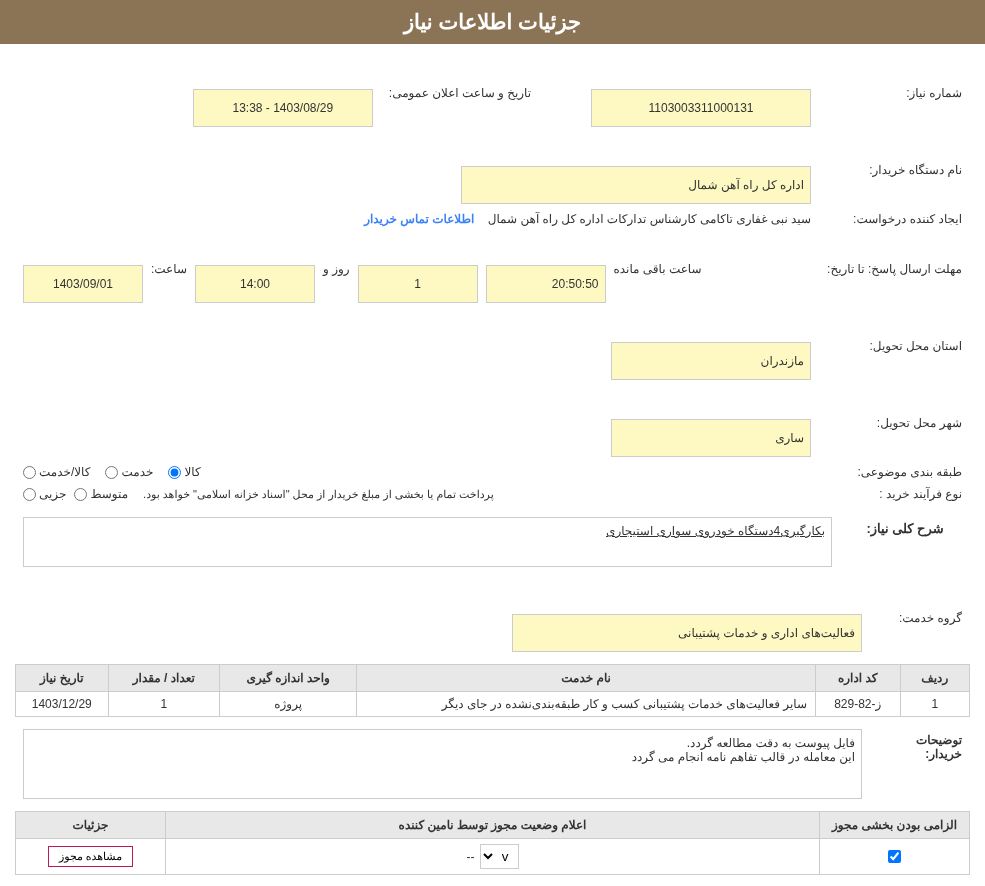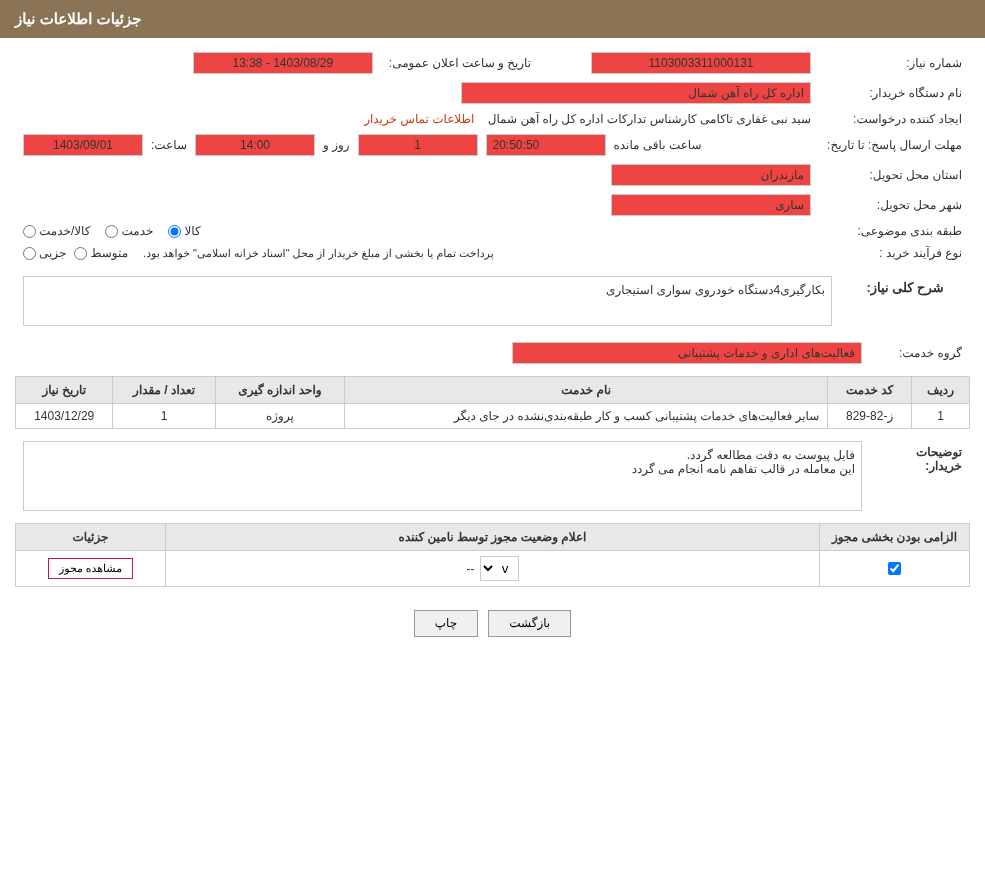--- a/index.html
+++ b/index.html
@@ -12,23 +12,23 @@
     }
     .page-wrapper {
       max-width: 985px;
       margin: 0 auto;
       background: #fff;
       min-height: 886px;
     }
     .header-bar {
       background: #8B7355;
       color: #fff;
-      text-align: left;
+      text-align: center;
       padding: 10px 15px;
-      font-size: 15px;
+      font-size: 21px;
       font-weight: bold;
     }
     .content {
       padding: 10px 15px;
     }
     .info-table {
       width: 100%;
       border-collapse: collapse;
       margin-bottom: 8px;
     }
@@ -41,25 +41,26 @@
       color: #333;
       white-space: nowrap;
       width: 130px;
       font-weight: normal;
     }
     .value-cell {
       text-align: right;
     }
     .input-field {
       border: 1px solid #ccc;
-      padding: 3px 6px;
-      background: #ef4444;
+      padding: 11px 6px;
+      background: #fef9c3;
       min-width: 120px;
       text-align: right;
       display: inline-block;
+      margin-top: 31px;
     }
     .input-medium {
       width: 200px;
     }
     .radio-group {
       display: flex;
       gap: 15px;
       align-items: center;
       flex-direction: row-reverse;
     }
@@ -70,33 +71,34 @@
     }
     .services-table {
       width: 100%;
       border-collapse: collapse;
       margin: 8px 0;
       border: 1px solid #ccc;
     }
     .services-table th {
       background: #e8e8e8;
       border: 1px solid #ccc;
-      padding: 6px 9px;
+      padding: 6px 15px;
       text-align: center;
       font-weight: bold;
     }
     .services-table td {
       border: 1px solid #ccc;
       padding: 5px 8px;
       text-align: center;
     }
     .link-blue {
-      color: #c2410c;
+      color: #3b82f6;
       text-decoration: none;
       cursor: pointer;
+      font-weight: bold;
     }
     .section-title {
       background: #e8e8e8;
       border: 1px solid #bbb;
       padding: 5px 10px;
       font-weight: bold;
       margin: 8px 0 4px 0;
       text-align: center;
     }
     .permissions-table {
@@ -204,21 +206,21 @@
 
       <tr>
         <td class="label-cell">مهلت ارسال پاسخ: تا تاریخ:</td>
         <td class="value-cell" colspan="3">
           <div style="display:flex; align-items:center; gap:8px; flex-direction:row-reverse;">
             <div class="input-field" style="width:120px;text-align:center;">1403/09/01</div>
             <span>ساعت:</span>
             <div class="input-field" style="width:70px;text-align:center;">14:00</div>
             <span>روز و</span>
             <div class="input-field" style="width:40px;text-align:center;">1</div>
-            <div class="input-field" style="width:80px;text-align:left;">20:50:50</div>
+            <div class="input-field" style="width:80px;text-align:right;">20:50:50</div>
             <span>ساعت باقی مانده</span>
           </div>
         </td>
       </tr>
 
       <tr>
         <td class="label-cell">استان محل تحویل:</td>
         <td class="value-cell" colspan="3">
           <div class="input-field" style="width:200px;">مازندران</div>
         </td>
@@ -271,21 +273,21 @@
       </tr>
     </tbody>
       </table>
 
     <table class="info-table">
       <tbody>
           <tr>
         <td style="width:130px; text-align:center; padding: 4px 8px; font-weight:bold; font-size:13px; vertical-align:top; padding-top:8px;">
           <span>شرح کلی نیاز:</span>
         </td>
-        <td style="padding: 4px 8px;">
+        <td style="padding: 4px 8px; text-decoration: underline;">
           <div style="border:1px solid #ccc; padding:6px; min-height:50px; background:#fff; width:100%; text-align:right;">بکارگیری4دستگاه خودروی سواری استیجاری</div>
         </td>
       </tr>
     </tbody>
       </table>
 
 
     <table class="info-table">
       <tbody>
           <tr>
@@ -294,21 +296,21 @@
           <div class="input-field" style="width:350px;">فعالیت‌های اداری و خدمات پشتیبانی</div>
         </td>
       </tr>
     </tbody>
       </table>
 
     <table class="services-table">
       <thead>
         <tr>
           <th>ردیف</th>
-          <th>کد خدمت</th>
+          <th>کد اداره</th>
           <th>نام خدمت</th>
           <th>واحد اندازه گیری</th>
           <th>تعداد / مقدار</th>
           <th>تاریخ نیاز</th>
         </tr>
       </thead>
       <tbody id="services-tbody">
       <tr>
         <td>1</td>
         <td>ز-82-829</td>

